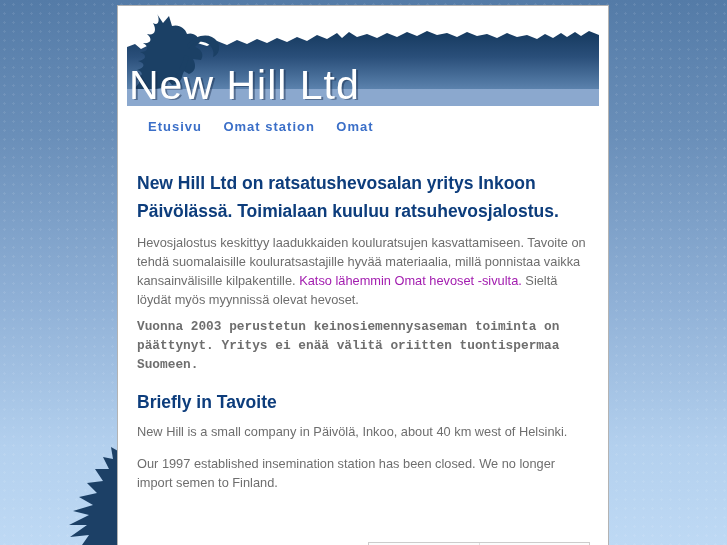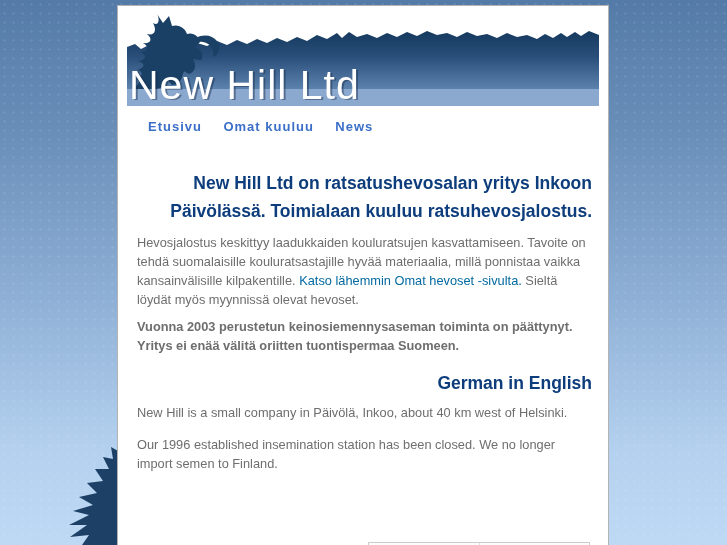--- a/index.html
+++ b/index.html
@@ -22,31 +22,31 @@
     background:#ffffff;border:1px solid #b3b3b3;border-bottom:none;box-sizing:border-box;
   }
   .banner{display:block;margin:5px 9px 0 9px;width:472px;height:95px;}
   .nav{padding:11px 0 0 30px;line-height:17px;}
   .nav a{
     color:#3b6fc8;font-size:13px;font-weight:bold;text-decoration:none;
     letter-spacing:1px;margin-right:17px;cursor:pointer;
   }
   .main{padding:0 16px 0 19px;}
   .main h2{
-    color:#0d3d7c;font-size:17.5px;font-weight:bold;line-height:28px;margin:0;text-align:right;
+    color:#0d3d7c;font-size:17.5px;font-weight:bold;line-height:28px;margin:0;
   }
   .h-intro{margin:34px 0 8px 0 !important;}
   .h-english{margin:14px 0 6px 0 !important;}
   .main p{
     color:#6e6e6e;font-size:12.8px;line-height:19px;margin:0;
   }
   .p-intro{margin-bottom:8px !important;}
-  .p-bold{font-weight:bold;margin-bottom:0 !important;}
+  .p-bold{font-weight:bold;margin-bottom:0 !important;font-family:Liberation Mono, monospace;}
   .p-en{margin-bottom:13px !important;}
-  .inline-link{color:#0369a1;text-decoration:none;cursor:pointer;}
+  .inline-link{color:#a21caf;text-decoration:none;cursor:pointer;}
   .contact-table{
     position:absolute;left:250px;top:536px;width:222px;height:34px;
     border:1px solid #cccccc;background:#fcfcfc;box-sizing:border-box;
   }
   .contact-table .divider{
     position:absolute;left:50%;top:0;bottom:0;width:1px;background:#dddddd;
   }
 </style>
 </head>
 <body>
@@ -83,35 +83,35 @@
         C32,16 33,8 30,3 Z"></path>
       <path d="M60,34 C70,22 84,22 90,30 C94,36 92,44 86,46 C88,40 84,32 76,31 C70,30 64,33 62,38 Z"></path>
       <path d="M58,44 C54,56 50,64 44,72 L50,74 C56,64 60,54 62,46 Z"></path>
     </g>
     <text x="4" y="89" font-size="41" fill="rgba(20,40,70,0.45)" font-family="Liberation Sans, sans-serif" letter-spacing="1">New Hill Ltd</text>
     <text x="2" y="88" font-size="41" fill="#ffffff" font-family="Liberation Sans, sans-serif" letter-spacing="1">New Hill Ltd</text>
   </svg>
 
   <div class="nav">
     <a>Etusivu</a>
-    <a>Omat kuuluu</a>
-    <a>News</a>
+    <a>Omat station</a>
+    <a>Omat</a>
   </div>
 
   <div class="main">
     <h2 class="h-intro">New Hill Ltd on ratsatushevosalan yritys Inkoon Päivölässä. Toimialaan kuuluu ratsuhevosjalostus.</h2>
 
     <p class="p-intro"><span>Hevosjalostus keskittyy laadukkaiden kouluratsujen kasvattamiseen. Tavoite on tehdä suomalaisille kouluratsastajille hyvää materiaalia, millä ponnistaa vaikka kansainvälisille kilpakentille. </span><a class="inline-link">Katso lähemmin Omat hevoset -sivulta.</a><span> Sieltä löydät myös myynnissä olevat hevoset.</span></p>
 
     <p class="p-bold">Vuonna 2003 perustetun keinosiemennysaseman toiminta on päättynyt. Yritys ei enää välitä oriitten tuontispermaa Suomeen.</p>
 
-    <h2 class="h-english">German in English</h2>
+    <h2 class="h-english">Briefly in Tavoite</h2>
 
     <p class="p-en">New Hill is a small company in Päivölä, Inkoo, about 40 km west of Helsinki.</p>
-    <p class="p-en">Our 1996 established insemination station has been closed. We no longer import semen to Finland.</p>
+    <p class="p-en">Our 1997 established insemination station has been closed. We no longer import semen to Finland.</p>
 
   </div>
 
   <div class="contact-table">
     <div class="divider"></div>
   </div>
 
 </div>
 
 </body></html>

